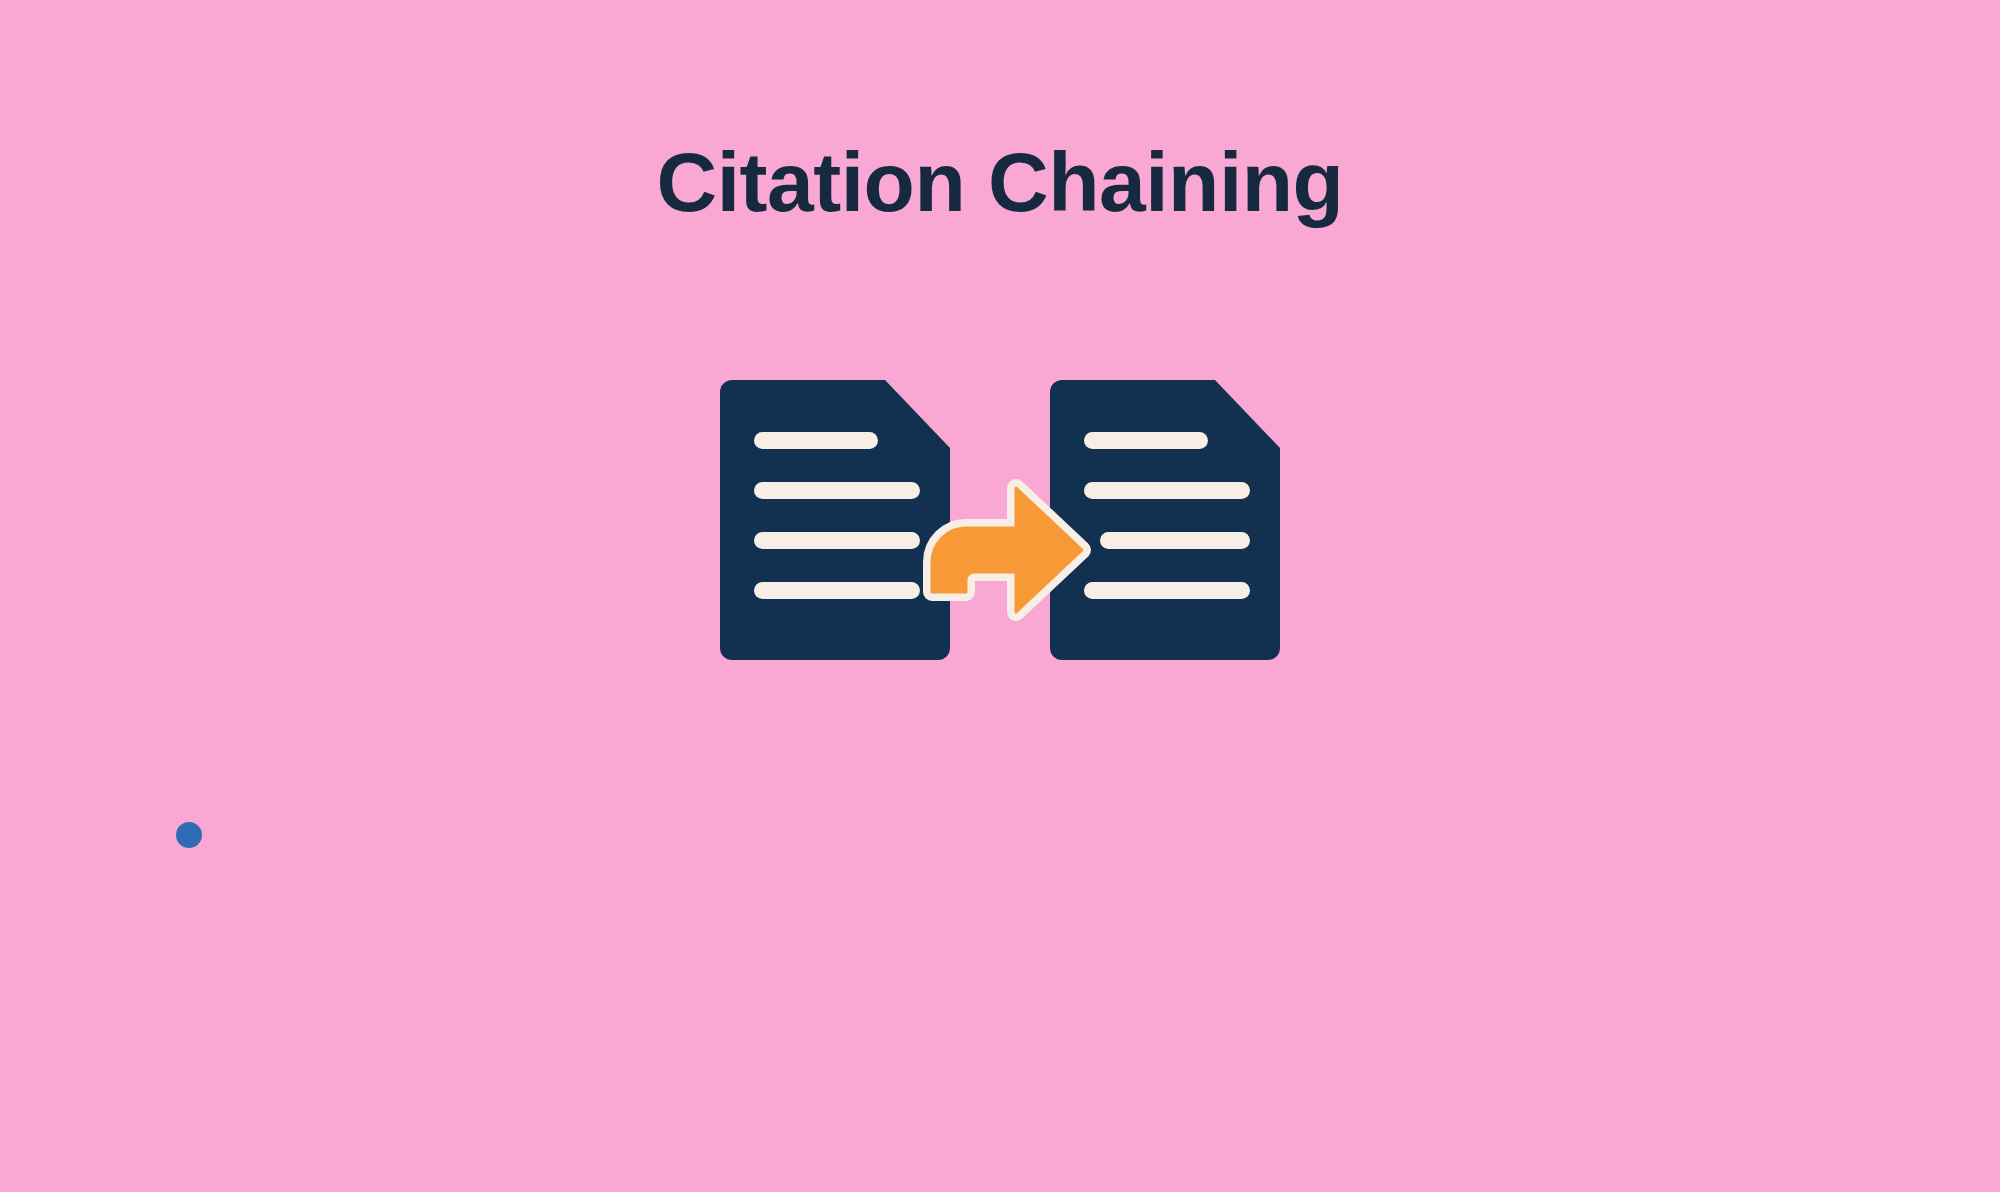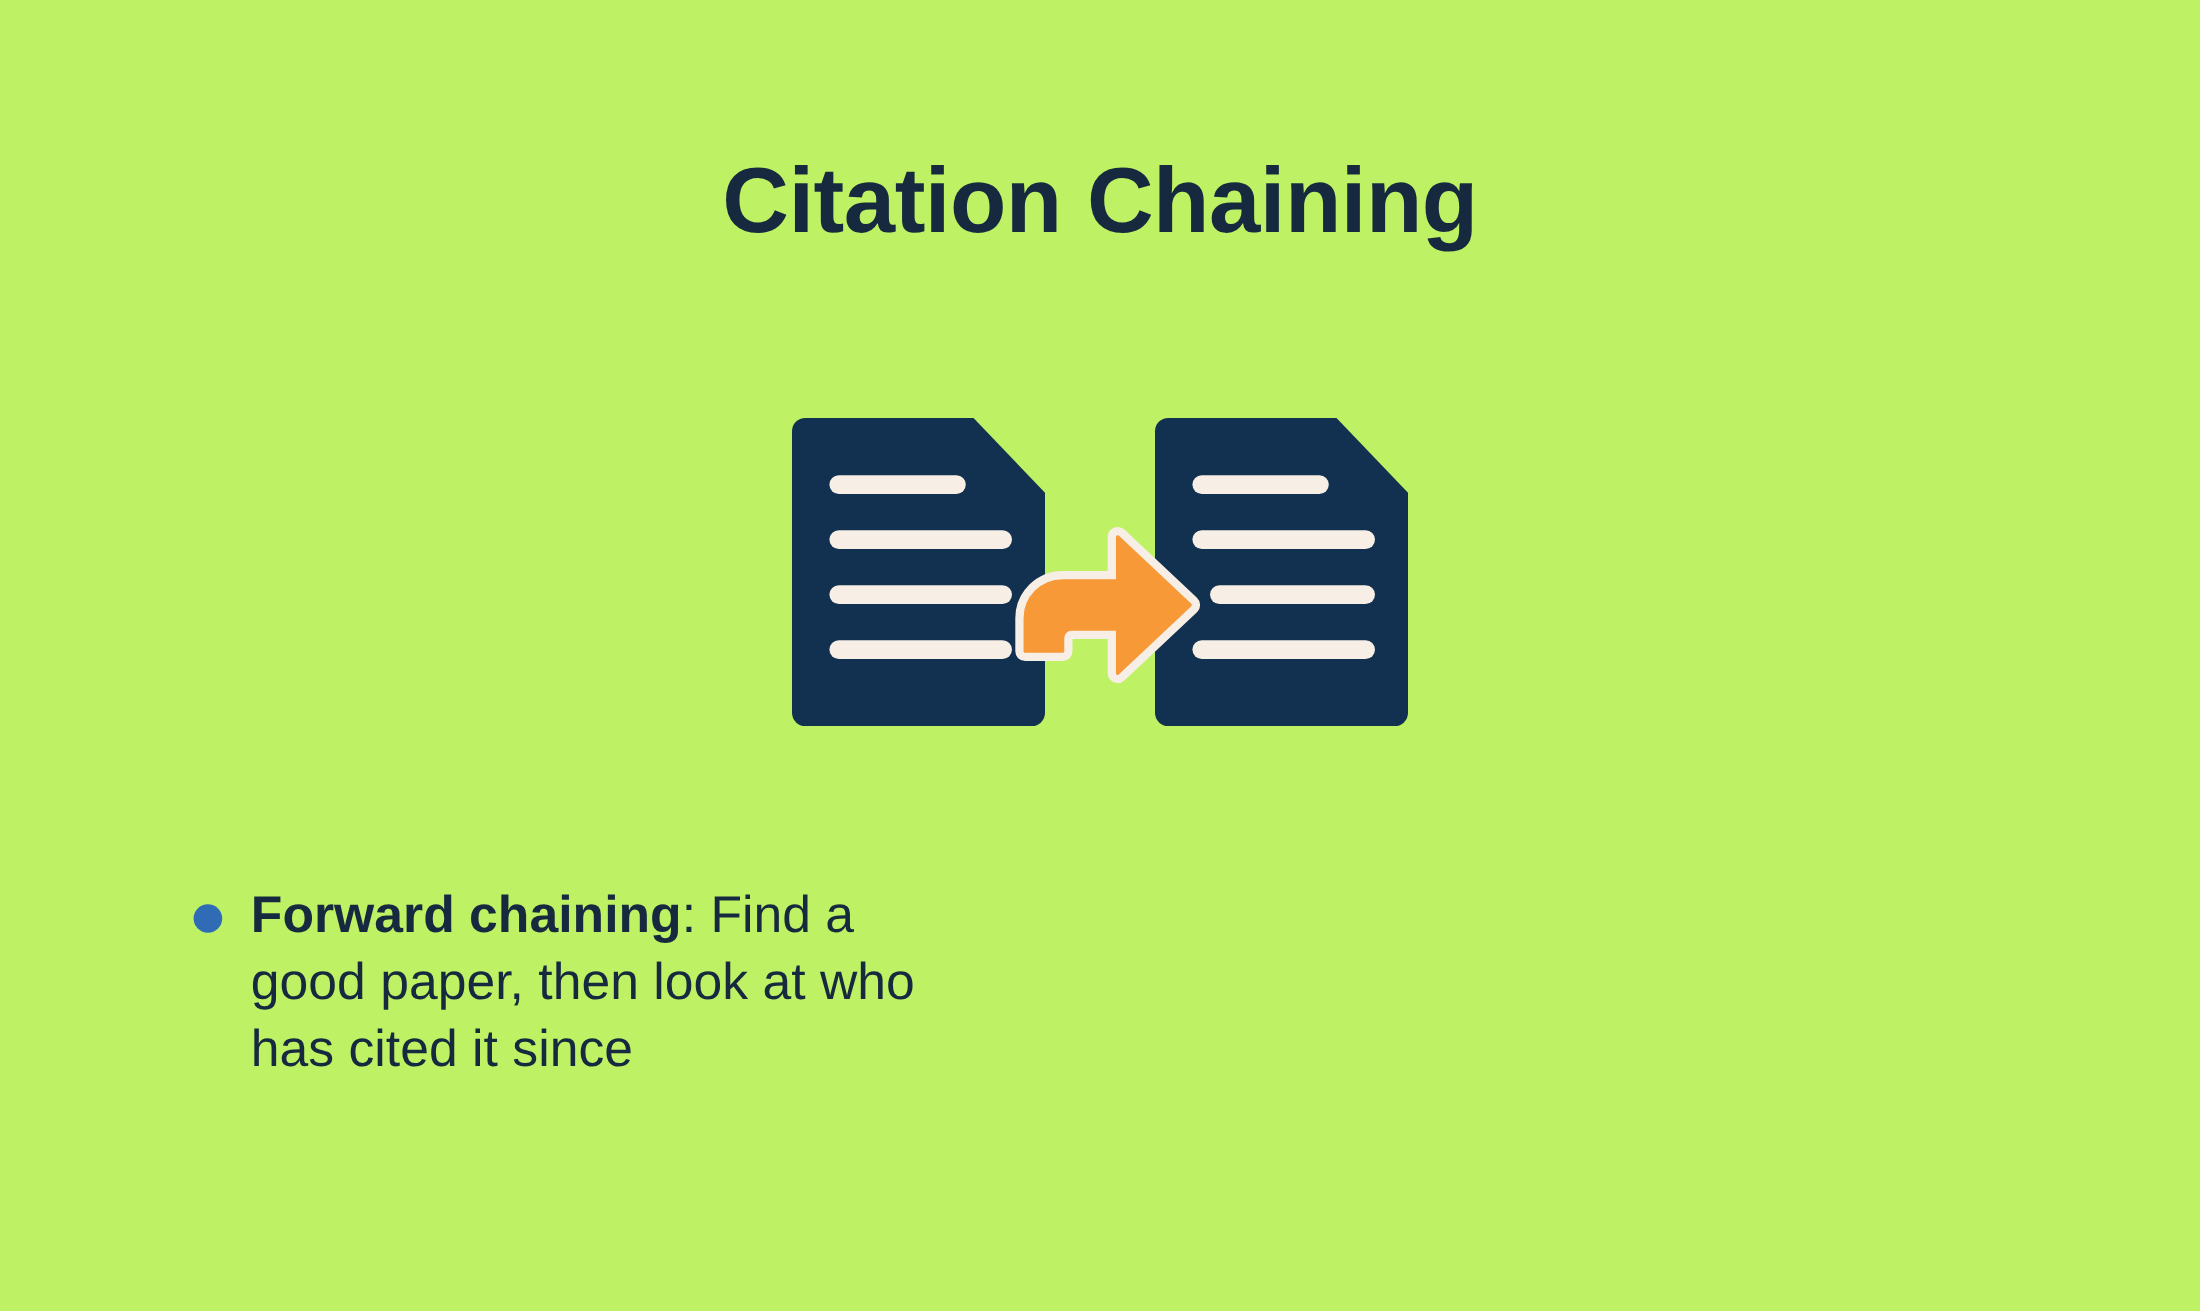--- a/index.html
+++ b/index.html
@@ -11,21 +11,21 @@
     height: 1192px;
     background: #fbf2e9;
     font-family: "Liberation Sans", sans-serif;
     overflow: hidden;
   }
 
   .slide {
     position: relative;
     width: 2000px;
     height: 1192px;
-    background: #bef264;
+    background: #f9a8d4;
     box-sizing: border-box;
   }
 
   
   .title {
     position: absolute;
     top: 138px;
     left: 0;
     width: 2000px;
     text-align: center;
@@ -165,21 +165,18 @@
                  Z" fill="#f89938" stroke="#f89938" stroke-width="3" stroke-linejoin="round"></path>
       </g>
 
     </svg>
   </div>
 
   <div class="bullets">
 
     <div class="bullet-col col-left">
       <span class="dot blue" style="background: rgb(47, 108, 181);"></span>
-      <div class="bullet-text">
-        <span class="lead">Forward chaining</span><span>: </span><span>Find a good paper, then look at who has cited it since</span>
-      </div>
     </div>
 
 
   </div>
 
 </div>
 
 </body></html>

